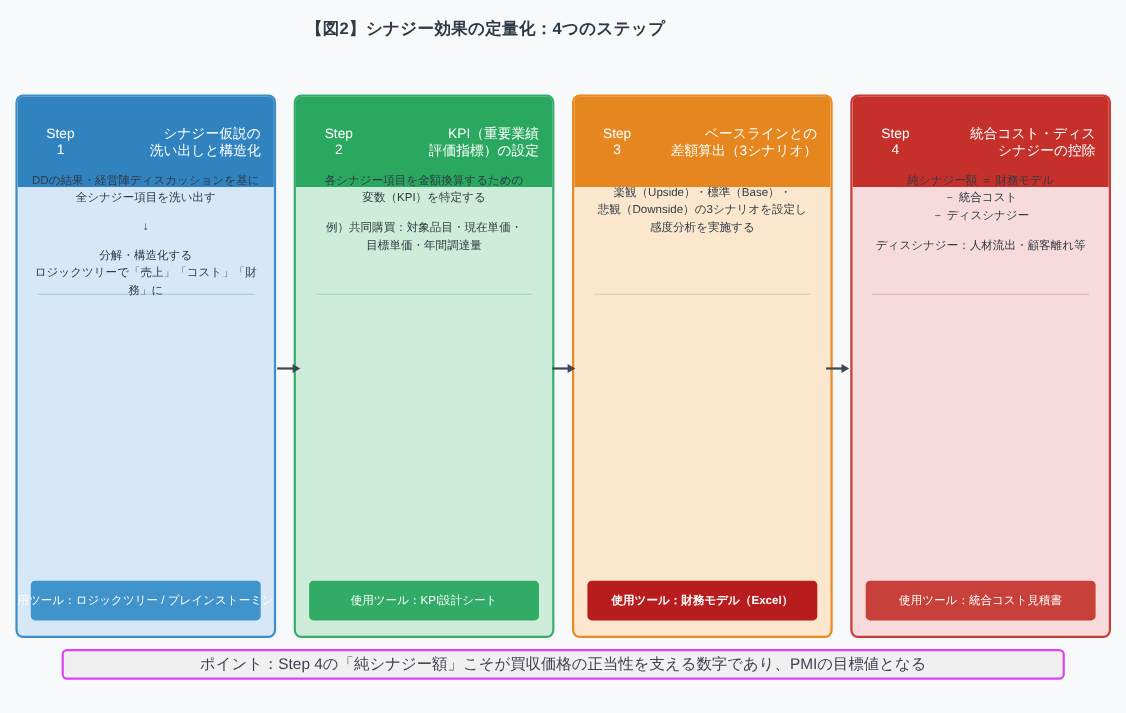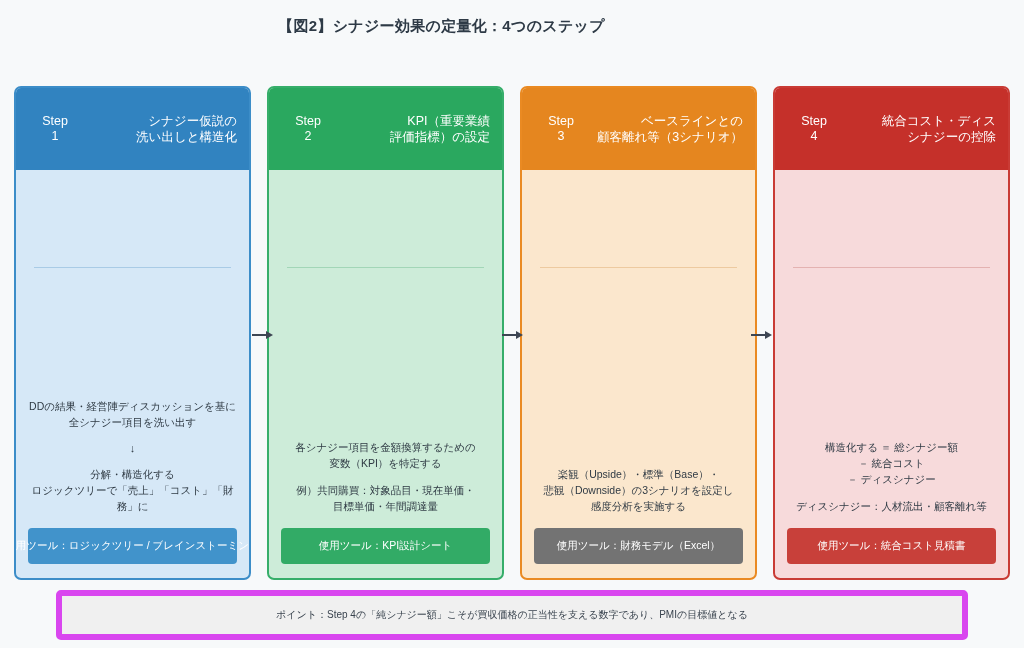--- a/index.html
+++ b/index.html
@@ -80,21 +80,21 @@
     line-height: 16px;
     color: #ffffff;
     padding-right: 6px;
   }
   .card-body {
     flex: 1 1 auto;
     position: relative;
     display: flex;
     flex-direction: column;
     align-items: center;
-    justify-content: flex-end;
+    justify-content: flex-start;
     padding: 0 10px;
     box-sizing: border-box;
   }
   .divider {
     position: absolute;
     top: 97px;
     left: 18px;
     right: 18px;
     height: 1px;
   }
@@ -134,21 +134,21 @@
   .card-1 .card-footer { background: #4193cb; }
   
   .card-2 { background: #cdecd9; border-color: #36ae6a; }
   .card-2 .card-header { background: #2aa85f; }
   .card-2 .divider { background: #a2d6b7; }
   .card-2 .card-footer { background: #32ab66; }
   
   .card-3 { background: #fbe7cd; border-color: #ea8a22; }
   .card-3 .card-header { background: #e5861f; }
   .card-3 .divider { background: #edcaa0; }
-  .card-3 .card-footer { background: #737373; }
+  .card-3 .card-footer { background: #b91c1c; font-weight: bold; }
   
   .card-4 { background: #f7dadb; border-color: #c93b35; }
   .card-4 .card-header { background: #c5302a; }
   .card-4 .divider { background: #e4b2b1; }
   .card-4 .card-footer { background: #c8403a; text-align: center; }
 
   .connector {
     position: absolute;
     top: 331px;
     width: 22px;
@@ -174,29 +174,29 @@
   }
   .conn-1 { left: 252px; }
   .conn-2 { left: 502px; }
   .conn-3 { left: 751px; }
 
   .note-bar {
     position: absolute;
     left: 56px;
     top: 590px;
     width: 912px;
-    height: 50px;
+    height: 28px;
     box-sizing: border-box;
     background: #f0f0f0;
-    border: 6px solid #d946ef;
+    border: 2px solid #d946ef;
     border-radius: 5px;
     display: flex;
     align-items: center;
     justify-content: center;
-    font-size: 10px;
+    font-size: 14px;
     color: #3a444f;
   }
 </style>
 </head>
 <body>
 
 <div class="page">
 
   <div class="chart-title">【図2】シナジー効果の定量化：4つのステップ</div>
 
@@ -255,21 +255,21 @@
     </div>
 
     <div class="step-card card-3">
       <div class="card-header">
         <div class="step-num-block">
           <span class="step-num-word">Step</span>
           <span class="step-num-value">3</span>
         </div>
         <div class="step-head-title">
           <div>ベースラインとの</div>
-          <div>顧客離れ等（3シナリオ）</div>
+          <div>差額算出（3シナリオ）</div>
         </div>
       </div>
       <div class="card-body">
         <div class="divider"></div>
         <div class="body-text">
           <div class="body-gap"></div>
           <p class="body-para">楽観（Upside）・標準（Base）・</p>
           <p class="body-para">悲観（Downside）の3シナリオを設定し</p>
           <p class="body-para">感度分析を実施する</p>
         </div>
@@ -286,21 +286,21 @@
           <span class="step-num-value">4</span>
         </div>
         <div class="step-head-title">
           <div>統合コスト・ディス</div>
           <div>シナジーの控除</div>
         </div>
       </div>
       <div class="card-body">
         <div class="divider"></div>
         <div class="body-text">
-          <p class="body-para">構造化する ＝ 総シナジー額</p>
+          <p class="body-para">純シナジー額 ＝ 財務モデル</p>
           <p class="body-para">－ 統合コスト</p>
           <p class="body-para">－ ディスシナジー</p>
           <div class="body-gap"></div>
           <p class="body-para">ディスシナジー：人材流出・顧客離れ等</p>
         </div>
       </div>
       <div class="card-footer-wrap">
         <div class="card-footer">使用ツール：統合コスト見積書</div>
       </div>
     </div>

